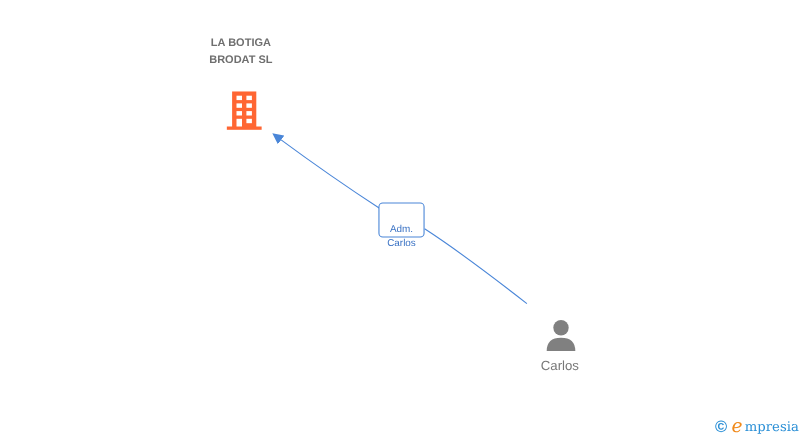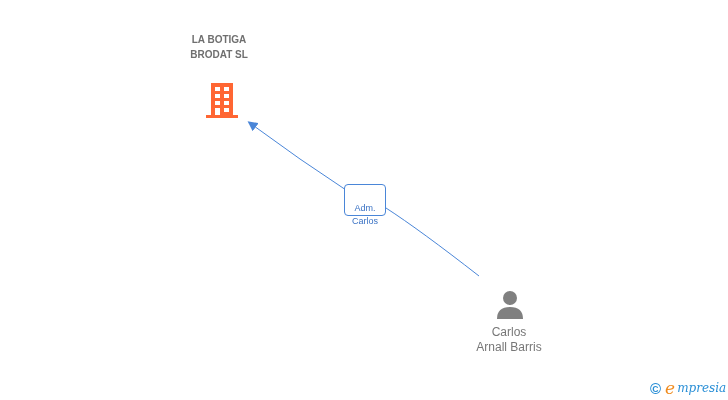--- a/index.html
+++ b/index.html
@@ -28,21 +28,21 @@
       position: absolute; left: 458px; top: 325px; width: 102px;
       text-align: center; font-size: 12px; color: #777777; line-height: 15px;
     }
     .person-label span { display: block; }
     .brand {
       position: absolute; left: 650px; top: 378px; height: 20px;
       display: flex; align-items: center; gap: 4px;
     }
     .brand .copy { color: #2a8fd6; font-size: 15px; font-weight: bold; }
     .brand .e { color: #f08a1c; font-family: "DejaVu Serif", serif; font-style: italic; font-size: 17px; }
-    .brand .rest { color: #2a8fd6; font-family: "DejaVu Serif", serif; font-style: italic; font-size: 12px; margin-left: -2px; }
+    .brand .rest { color: #2a8fd6; font-family: "DejaVu Serif", serif; font-size: 12px; margin-left: -2px; }
   </style>
 </head>
 <body>
 
 <div>
   <div class="company-label">
     <span>LA BOTIGA</span>
     <span>BRODAT SL</span>
   </div>
   <svg class="building-icon" viewBox="0 0 32 36">
@@ -76,21 +76,20 @@
   <span>Carlos</span>
 </div>
 
 <div>
   <svg class="person-icon" viewBox="0 0 30 30">
     <circle cx="15" cy="9" r="7" fill="#808080"></circle>
     <path d="M2,30 Q2,18 15,18 Q28,18 28,30 z" fill="#808080"></path>
   </svg>
   <div class="person-label">
     <span>Carlos</span>
-    <span>Arnall Barris</span>
   </div>
 </div>
 
 <div class="brand">
   <span class="copy">©</span>
   <span class="e">e</span>
     <span class="rest">mpresia</span>
 </div>
 
 </body></html>

